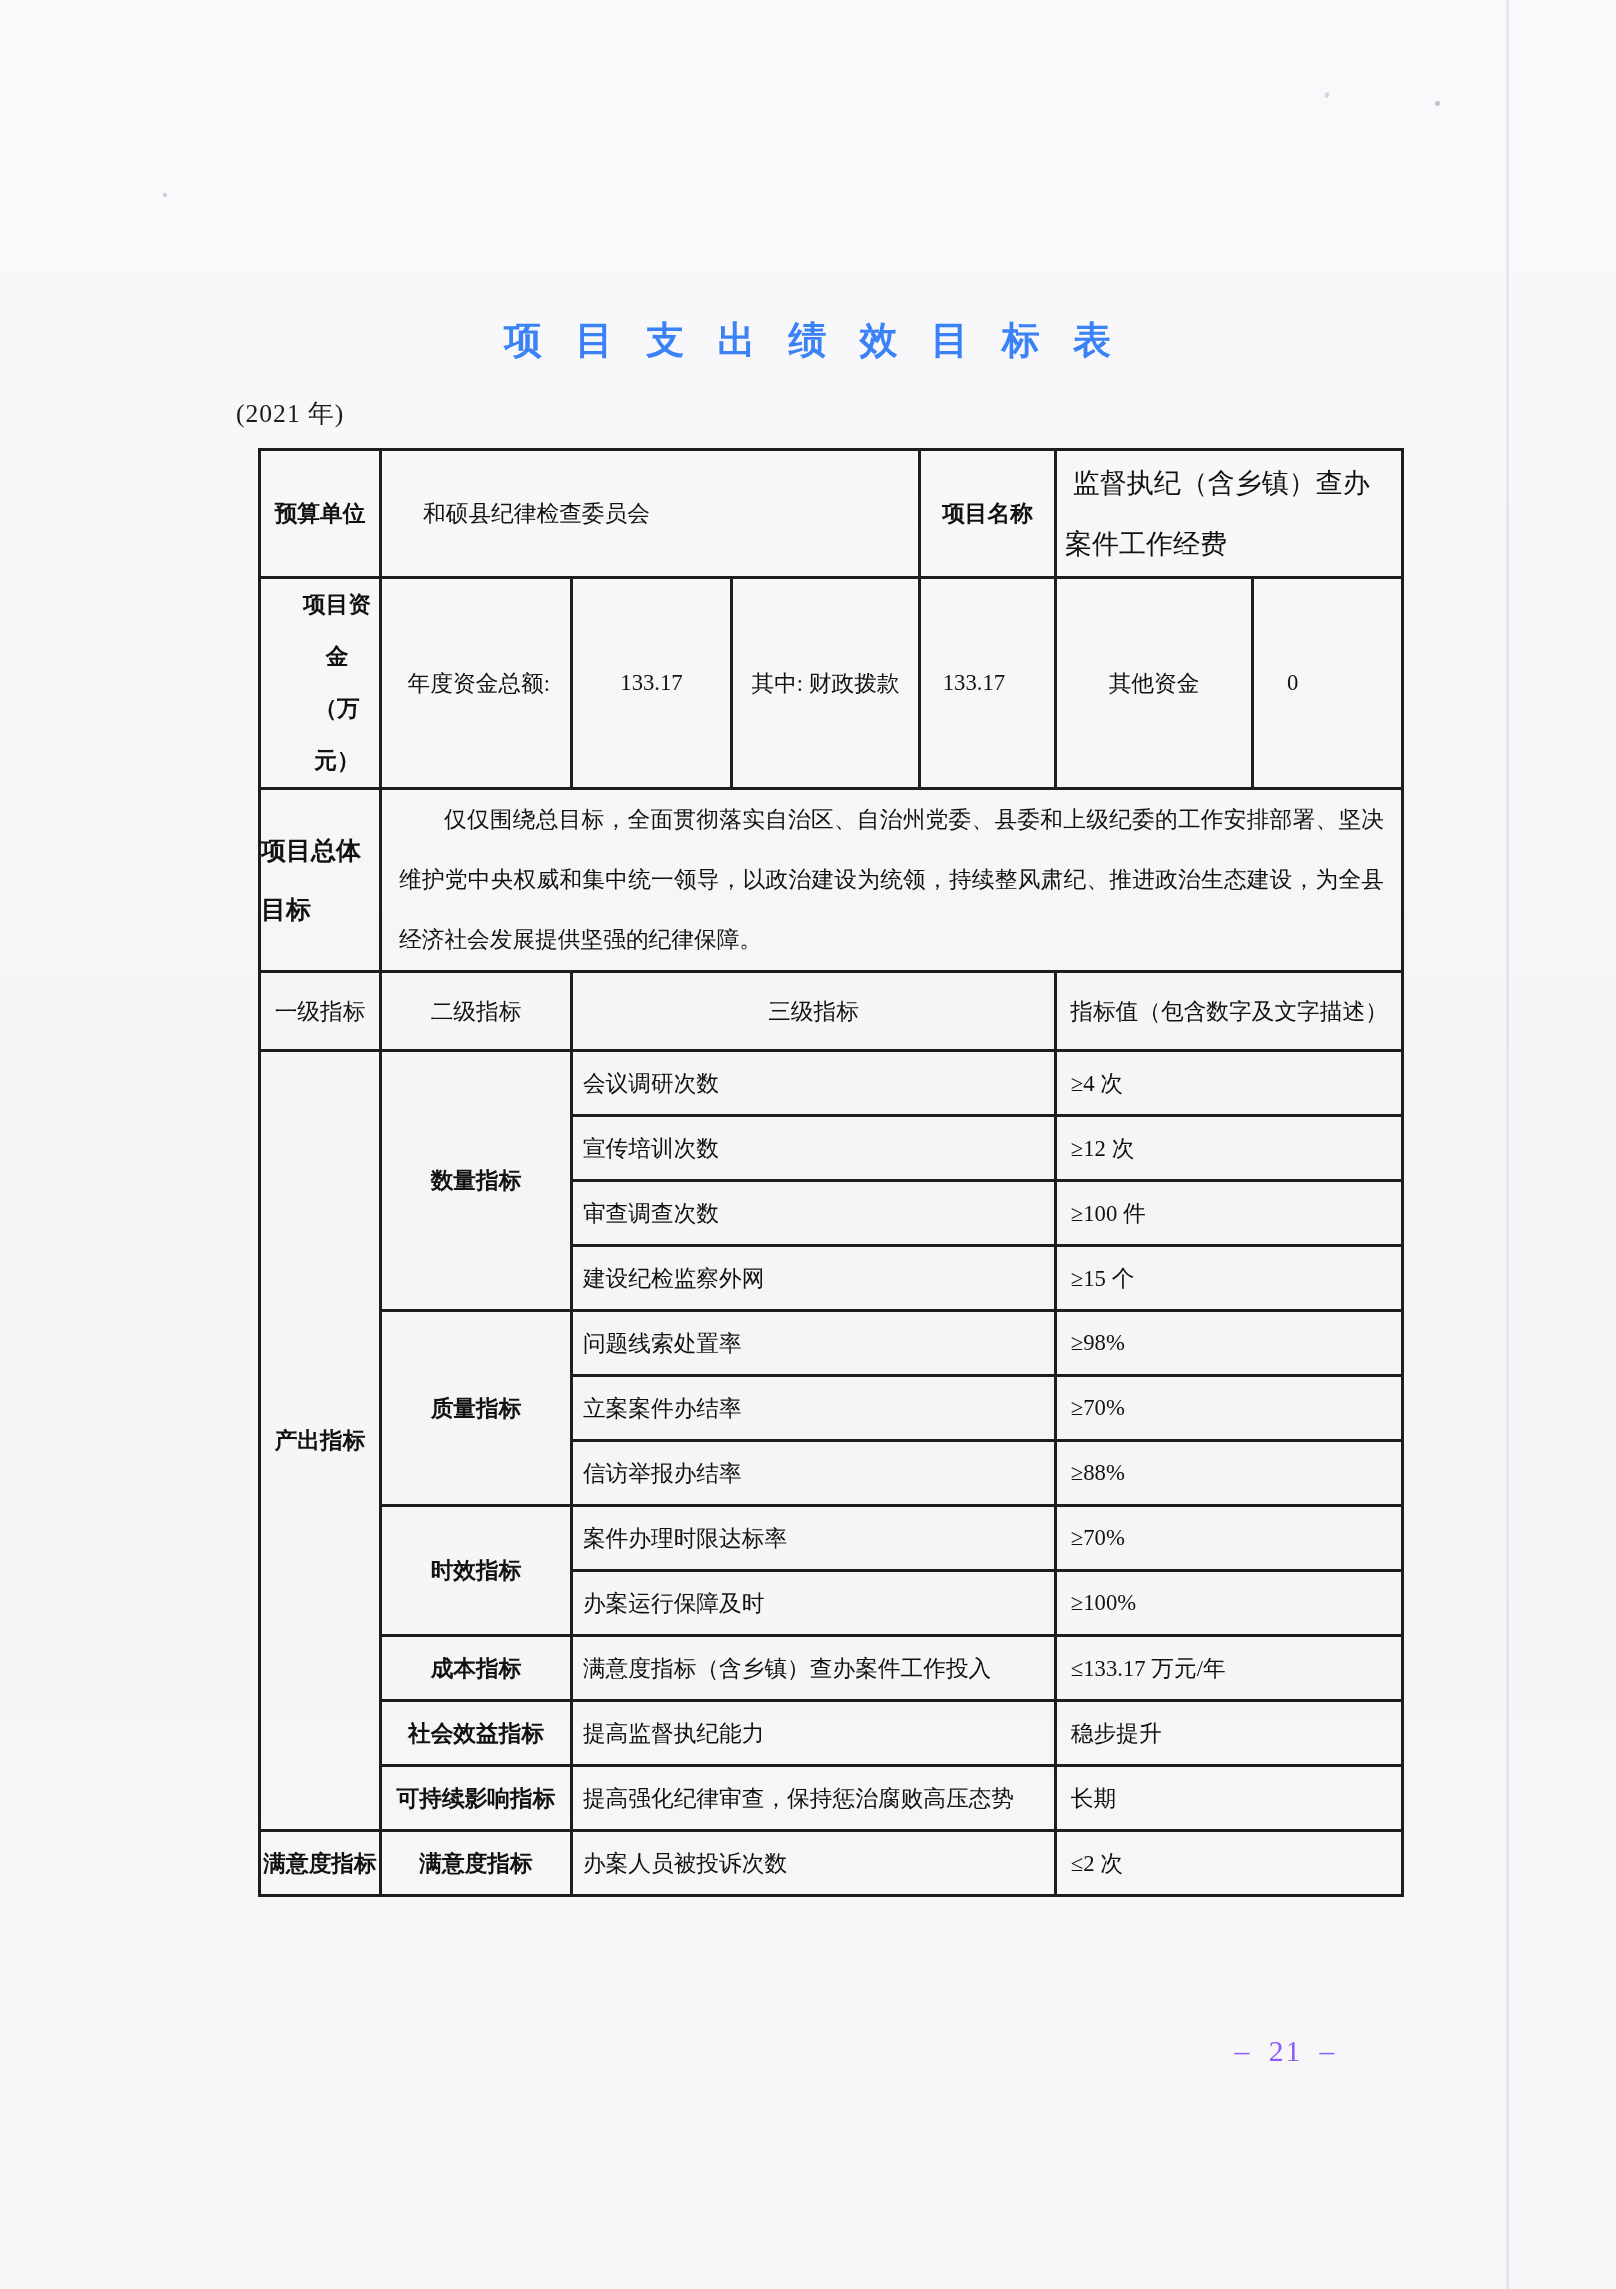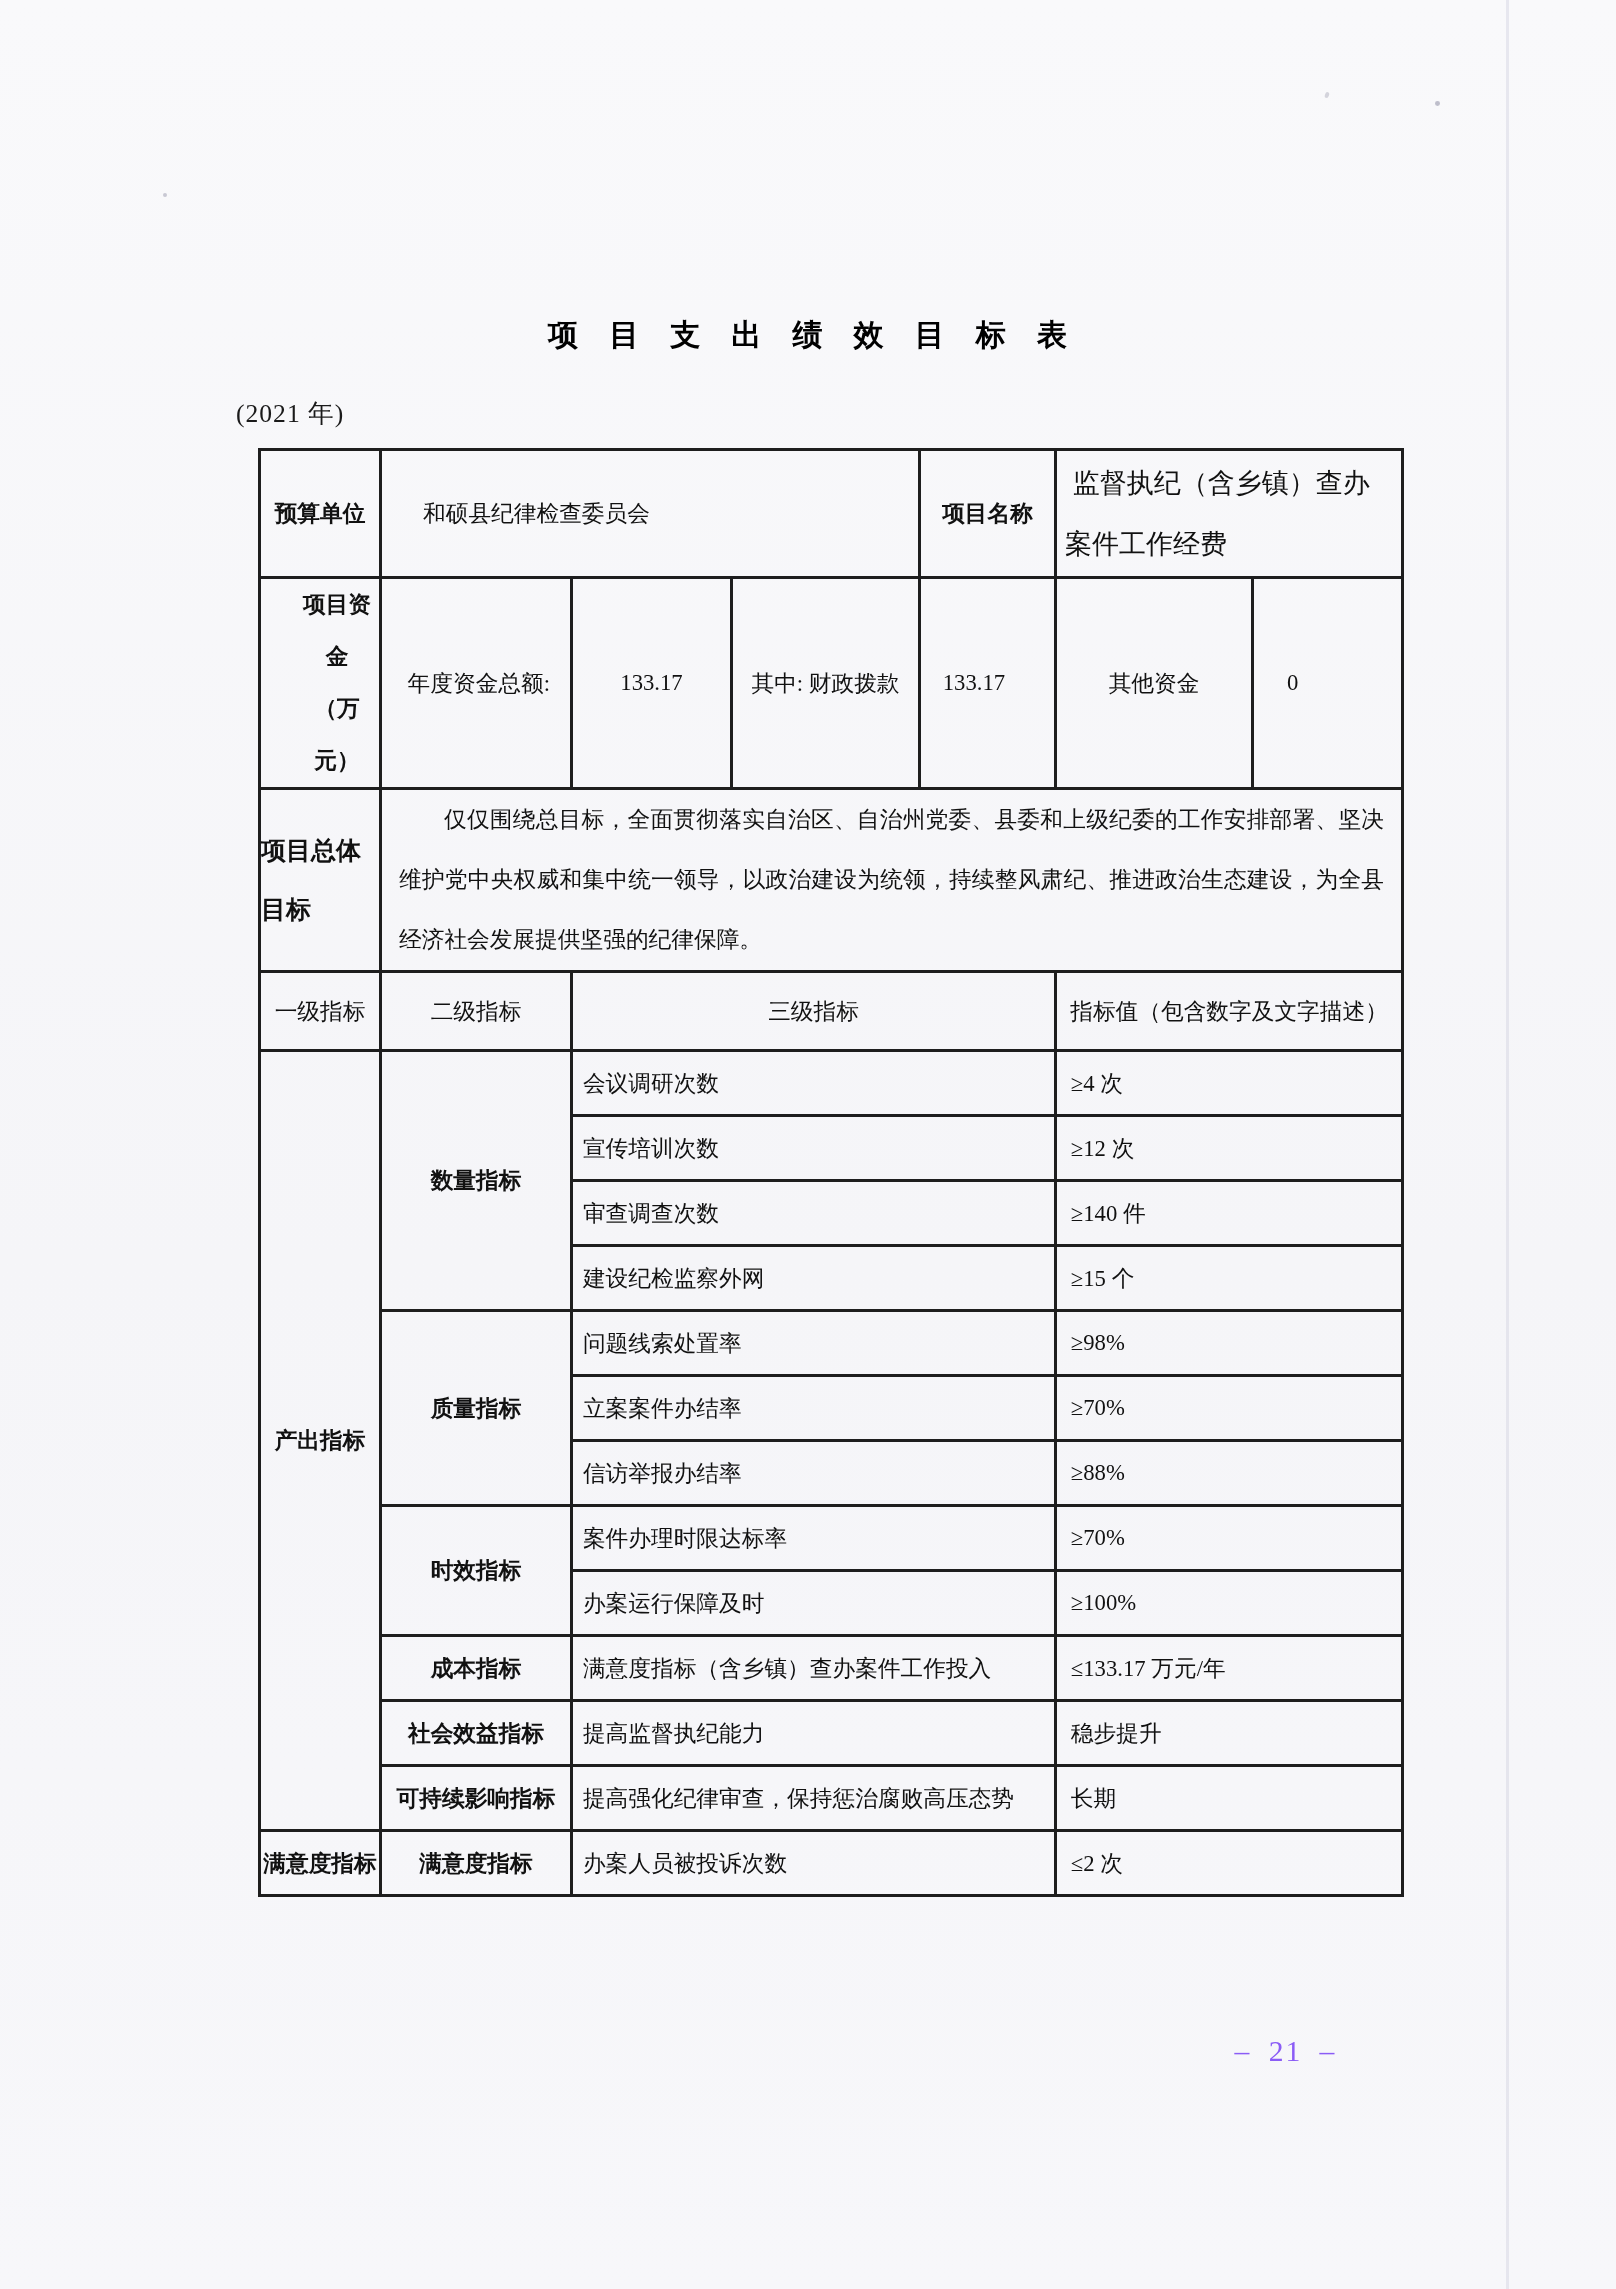--- a/index.html
+++ b/index.html
@@ -6,21 +6,21 @@
   body{
     position:relative;
     width:1617px;height:2289px;
     background:linear-gradient(180deg,#f9f9fb 0%,#f5f5f8 55%,#f7f7fa 100%);
     font-family:"Liberation Serif","DejaVu Serif","DejaVu Sans",serif;
     color:#121212;
     overflow:hidden;
   }
   .page-title{
     position:absolute;top:315px;left:236px;width:1143px;
-    text-align:center;font-size:30px;font-weight:bold;color:#000000;
+    text-align:center;font-size:38px;font-weight:bold;color:#3b82f6;
     word-spacing:23.6px;white-space:nowrap;
   }
   .page-subtitle{
     position:absolute;top:396px;left:236px;width:1143px;
     text-align:left;font-size:25.6px;color:#1a1a1a;letter-spacing:1px;
   }
   table.perf{
     position:absolute;top:448px;left:258px;width:1143px;
     border-collapse:collapse;table-layout:fixed;
     border:3.9px solid #191919;
@@ -117,21 +117,21 @@
     <td rowspan="4" class="b c">数量指标</td>
     <td colspan="3" class="name-cell">会议调研次数</td>
     <td colspan="2" class="value-cell">≥4 次</td>
   </tr>
   <tr class="dr">
     <td colspan="3" class="name-cell">宣传培训次数</td>
     <td colspan="2" class="value-cell">≥12 次</td>
   </tr>
   <tr class="dr">
     <td colspan="3" class="name-cell">审查调查次数</td>
-    <td colspan="2" class="value-cell">≥140 件</td>
+    <td colspan="2" class="value-cell">≥100 件</td>
   </tr>
   <tr class="dr">
     <td colspan="3" class="name-cell">建设纪检监察外网</td>
     <td colspan="2" class="value-cell">≥15 个</td>
   </tr>
   <tr class="dr">
     <td rowspan="3" class="b c">质量指标</td>
     <td colspan="3" class="name-cell">问题线索处置率</td>
     <td colspan="2" class="value-cell">≥98%</td>
   </tr>

